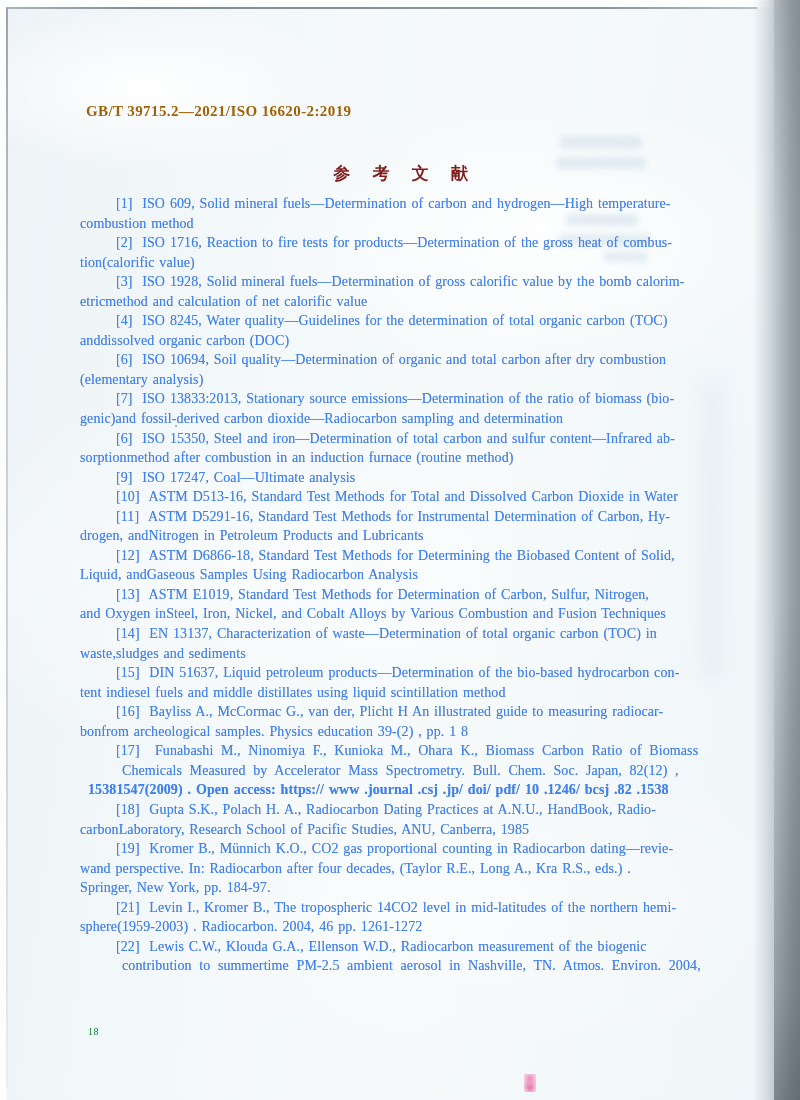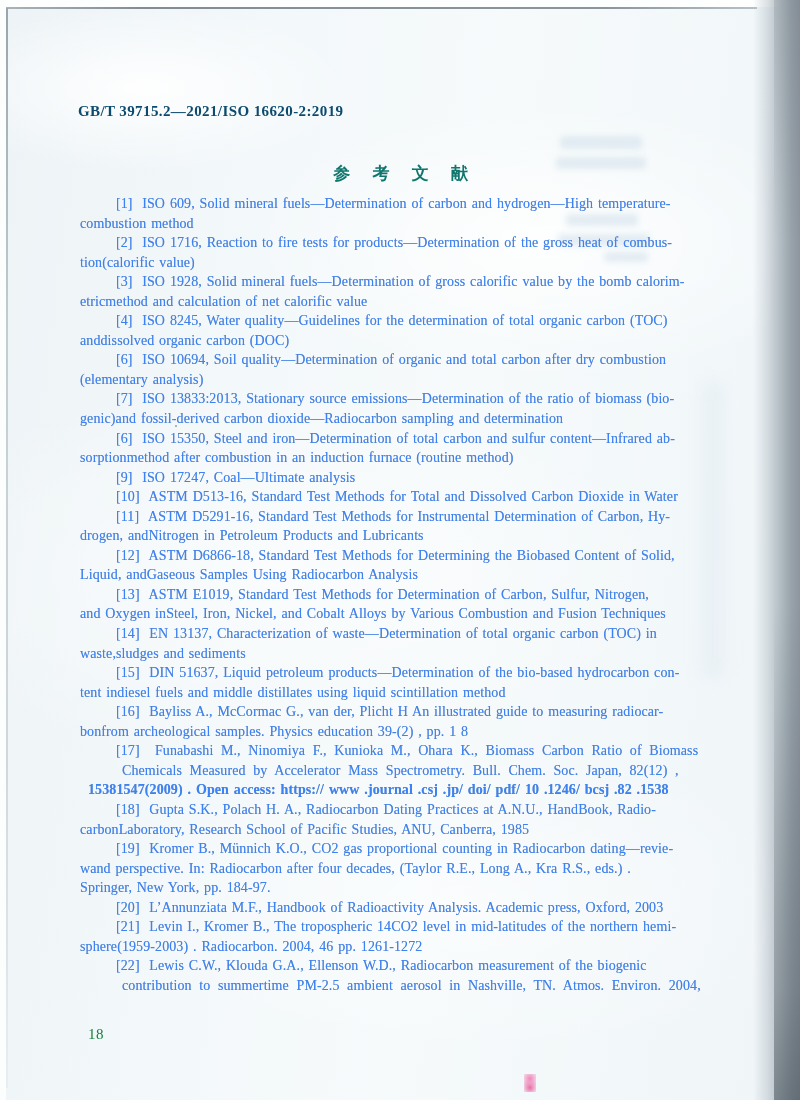--- a/index.html
+++ b/index.html
@@ -31,41 +31,41 @@
     position:absolute; top:0; right:0; width:47px; height:1100px;
     background:linear-gradient(to right, rgba(170,182,190,0) 0%, rgba(170,182,190,.4) 30%,
                #aeb8bf 62%, #98a2aa 82%, #8d969e 100%);
   }
   .edge-right-dark {
     position:absolute; top:0; right:0; width:26px; height:1100px;
     background:linear-gradient(to bottom, rgba(90,100,108,.18), rgba(90,100,108,0) 22%,
                rgba(90,100,108,0) 55%, rgba(70,80,88,.35) 90%, rgba(58,68,76,.5) 100%);
   }
   .std-no {
-    position:absolute; left:78px; top:103px;
-    font-size:15px; font-weight:bold; letter-spacing:.4px; color:#0c4a6e;
+    position:absolute; left:86px; top:103px;
+    font-size:15px; font-weight:bold; letter-spacing:.4px; color:#a16207;
     white-space:pre;
   }
   .doc-title {
     position:absolute; left:80px; top:162px; width:650px; text-align:center;
-    font-size:17px; font-weight:bold; letter-spacing:9px; color:#0f766e;
+    font-size:17px; font-weight:bold; letter-spacing:9px; color:#7f1d1d;
     white-space:pre;
   }
   .refs {
     position:absolute; left:80px; top:194px; width:656px;
     font-size:14px; color:#3b82f6; letter-spacing:.1px; word-spacing:1.2px;
   }
   .line { height:19.55px; line-height:19.55px; white-space:pre; text-shadow:0 0 .3px rgba(40,44,48,.35); }
   .ind-ref   { padding-left:36px; }
   .ind-mid   { padding-left:42px; }
   .ind-small { padding-left:8px;font-weight:bold; }
   .wide      { word-spacing:4px; }
   .pagenum {
     position:absolute; left:88px; top:1026px;
-    font-size:15px; color:#15803d; letter-spacing:.5px;
+    font-size:10px; color:#15803d; letter-spacing:.5px;
   }
   .smudge {
     position:absolute; background:#cfdfea; opacity:.55; filter:blur(3px); border-radius:3px;
   }
   .smudge-band {
     position:absolute; background:#dde8ef; opacity:.4; filter:blur(8px); border-radius:10px;
   }
   .pink-mark {
     position:absolute; left:524px; top:1074px; width:12px; height:18px;
     background:
@@ -128,21 +128,20 @@
       <div class="line ind-ref">[16]  Bayliss A., McCormac G., van der, Plicht H An illustrated guide to measuring radiocar-</div>
       <div class="line">bonfrom archeological samples. Physics education 39-(2) , pp. 1 8</div>
       <div class="line ind-ref wide">[17]  Funabashi M., Ninomiya F., Kunioka M., Ohara K., Biomass Carbon Ratio of Biomass</div>
       <div class="line ind-mid wide">Chemicals Measured by Accelerator Mass Spectrometry. Bull. Chem. Soc. Japan, 82(12) ,</div>
       <div class="line ind-small">15381547(2009) . Open access: https:// www .journal .csj .jp/ doi/ pdf/ 10 .1246/ bcsj .82 .1538</div>
       <div class="line ind-ref">[18]  Gupta S.K., Polach H. A., Radiocarbon Dating Practices at A.N.U., HandBook, Radio-</div>
       <div class="line">carbonLaboratory, Research School of Pacific Studies, ANU, Canberra, 1985</div>
       <div class="line ind-ref">[19]  Kromer B., Münnich K.O., CO2 gas proportional counting in Radiocarbon dating—revie-</div>
       <div class="line">wand perspective. In: Radiocarbon after four decades, (Taylor R.E., Long A., Kra R.S., eds.) .</div>
       <div class="line">Springer, New York, pp. 184-97.</div>
-      <div class="line ind-ref">[20]  L’Annunziata M.F., Handbook of Radioactivity Analysis. Academic press, Oxford, 2003</div>
       <div class="line ind-ref">[21]  Levin I., Kromer B., The tropospheric 14CO2 level in mid-latitudes of the northern hemi-</div>
       <div class="line">sphere(1959-2003) . Radiocarbon. 2004, 46 pp. 1261-1272</div>
       <div class="line ind-ref">[22]  Lewis C.W., Klouda G.A., Ellenson W.D., Radiocarbon measurement of the biogenic</div>
       <div class="line ind-mid wide">contribution to summertime PM-2.5 ambient aerosol in Nashville, TN. Atmos. Environ. 2004,</div>
     </div>
   <div class="pagenum">18</div>
 
   <div class="pink-mark"></div>
 </div>
 

